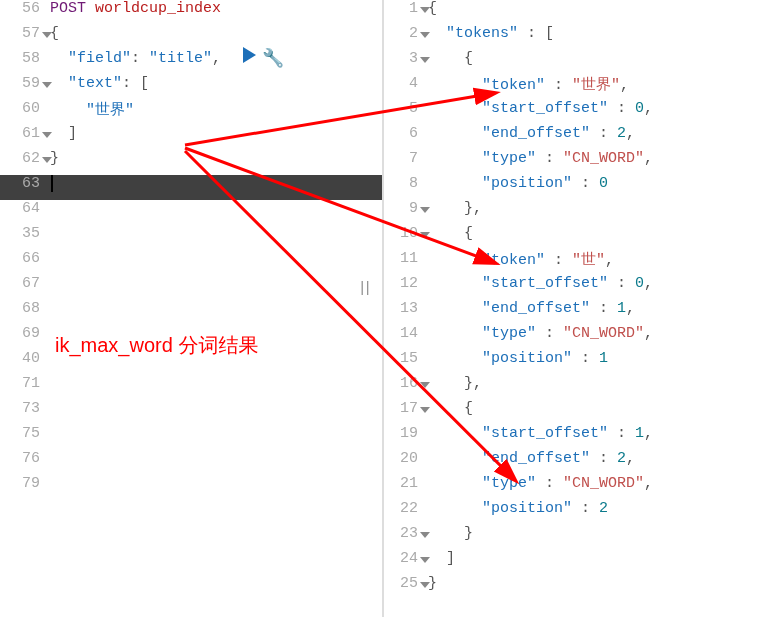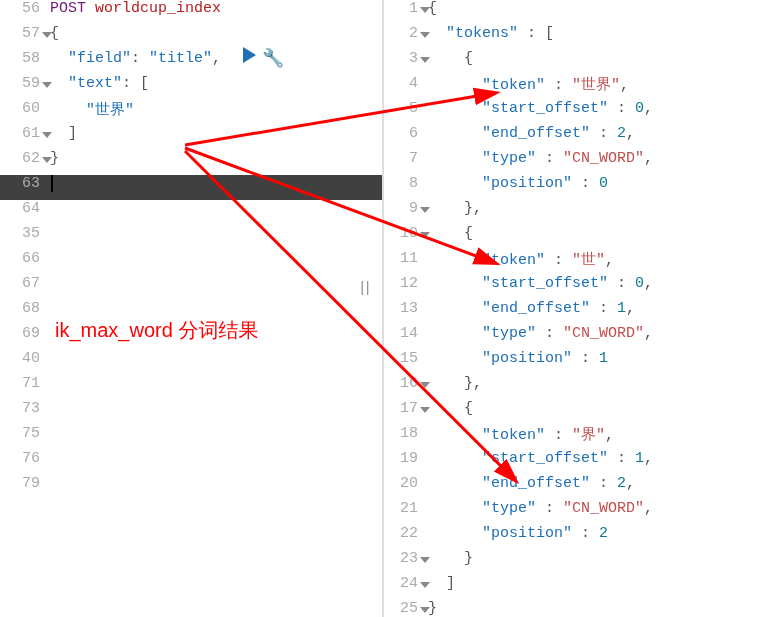--- a/index.html
+++ b/index.html
@@ -60,21 +60,21 @@
   .str { color: #c0504d; }    
   .num { color: #0b7a8c; }    
   .brace { color: #555; }
   .punct { color: #555; }
   .active-line {
     background: #404040;
   }
   .annotation {
     position: absolute;
     left: 55px;
-    top: 317px;
+    top: 332px;
     color: #ff0000;
     font-size: 20px;
     font-family: "Microsoft YaHei", sans-serif;
     font-weight: 400;
   }
   svg.arrows {
     position: absolute;
     top: 0; left: 0;
     width: 764px; height: 617px;
     pointer-events: none;
@@ -261,24 +261,20 @@
         <div class="ln rn">15</div>
         <div class="tx">      <span class="key">"position"</span><span class="punct"> : </span><span class="num">1</span></div>
       </div>
     <div class="line-row">
         <div class="ln rn"><span>16</span><span class="fold"></span></div>
         <div class="tx">    <span class="brace">},</span></div>
       </div>
     <div class="line-row">
         <div class="ln rn"><span>17</span><span class="fold"></span></div>
         <div class="tx">    <span class="brace">{</span></div>
-      </div>
-    <div class="line-row">
-        <div class="ln rn">18</div>
-        <div class="tx">      <span class="key">"token"</span><span class="punct"> : </span><span class="str">"界"</span><span class="punct">,</span></div>
       </div>
     <div class="line-row">
         <div class="ln rn">19</div>
         <div class="tx">      <span class="key">"start_offset"</span><span class="punct"> : </span><span class="num">1</span><span class="punct">,</span></div>
       </div>
     <div class="line-row">
         <div class="ln rn">20</div>
         <div class="tx">      <span class="key">"end_offset"</span><span class="punct"> : </span><span class="num">2</span><span class="punct">,</span></div>
       </div>
     <div class="line-row">

